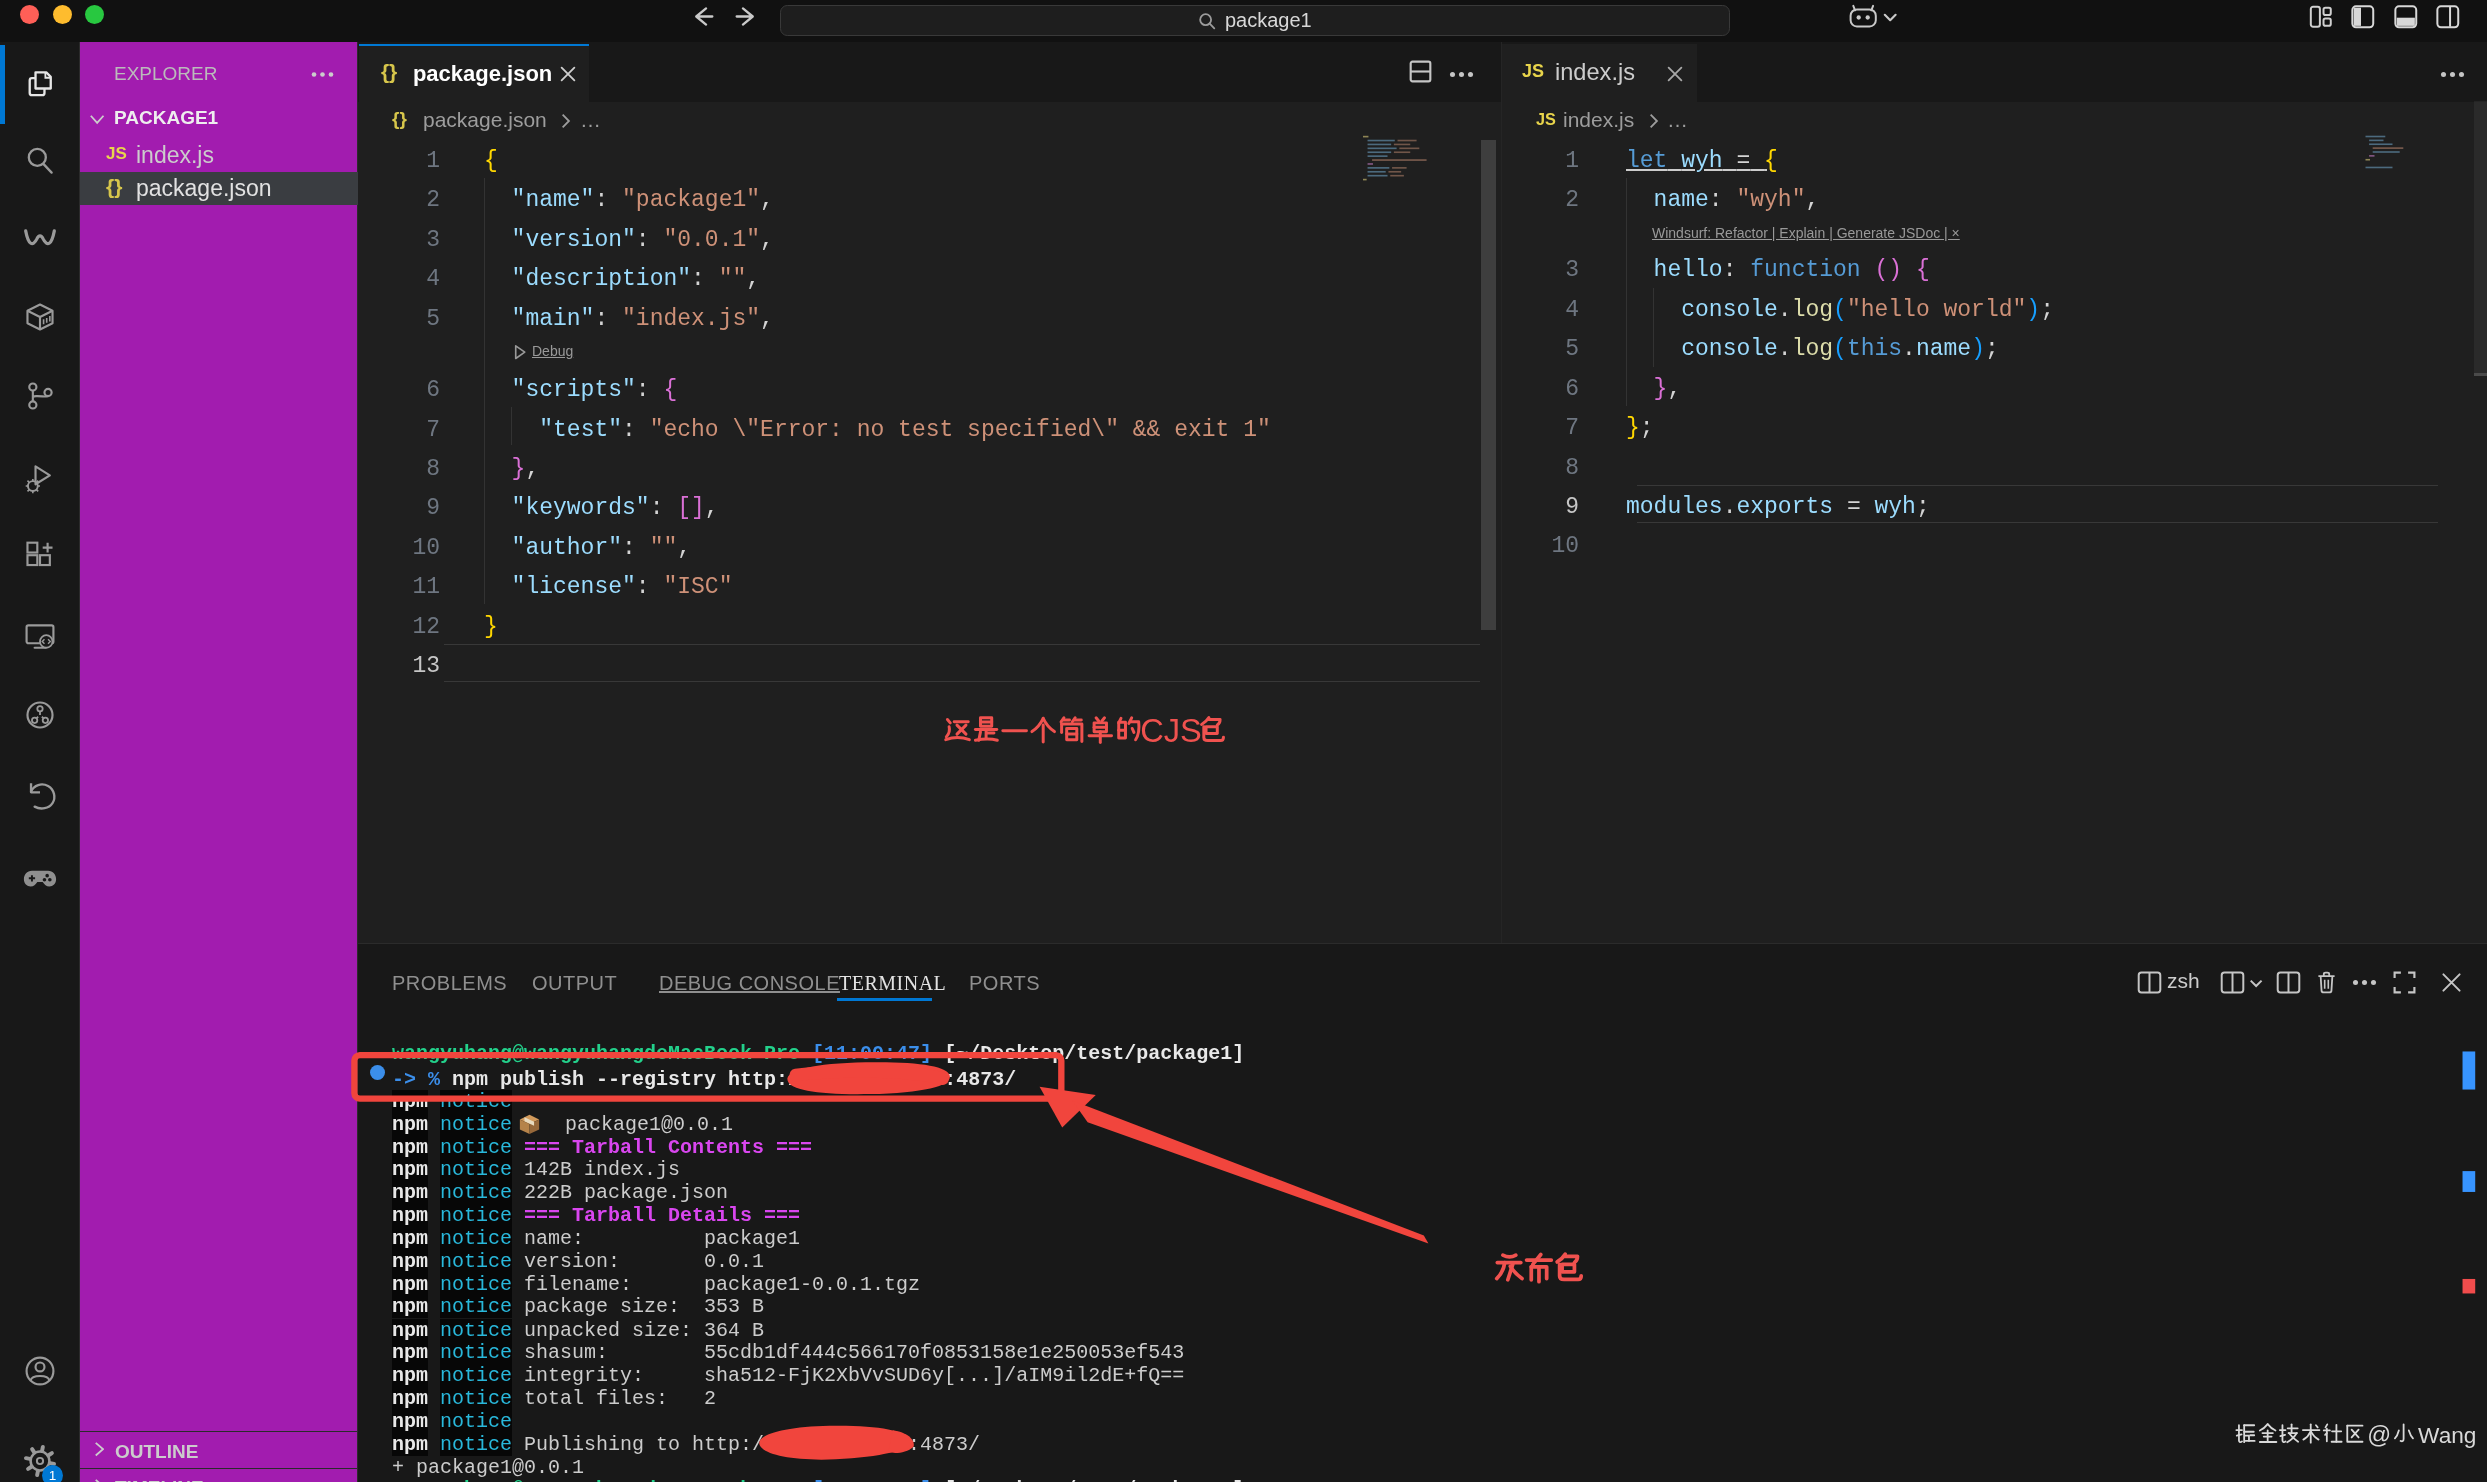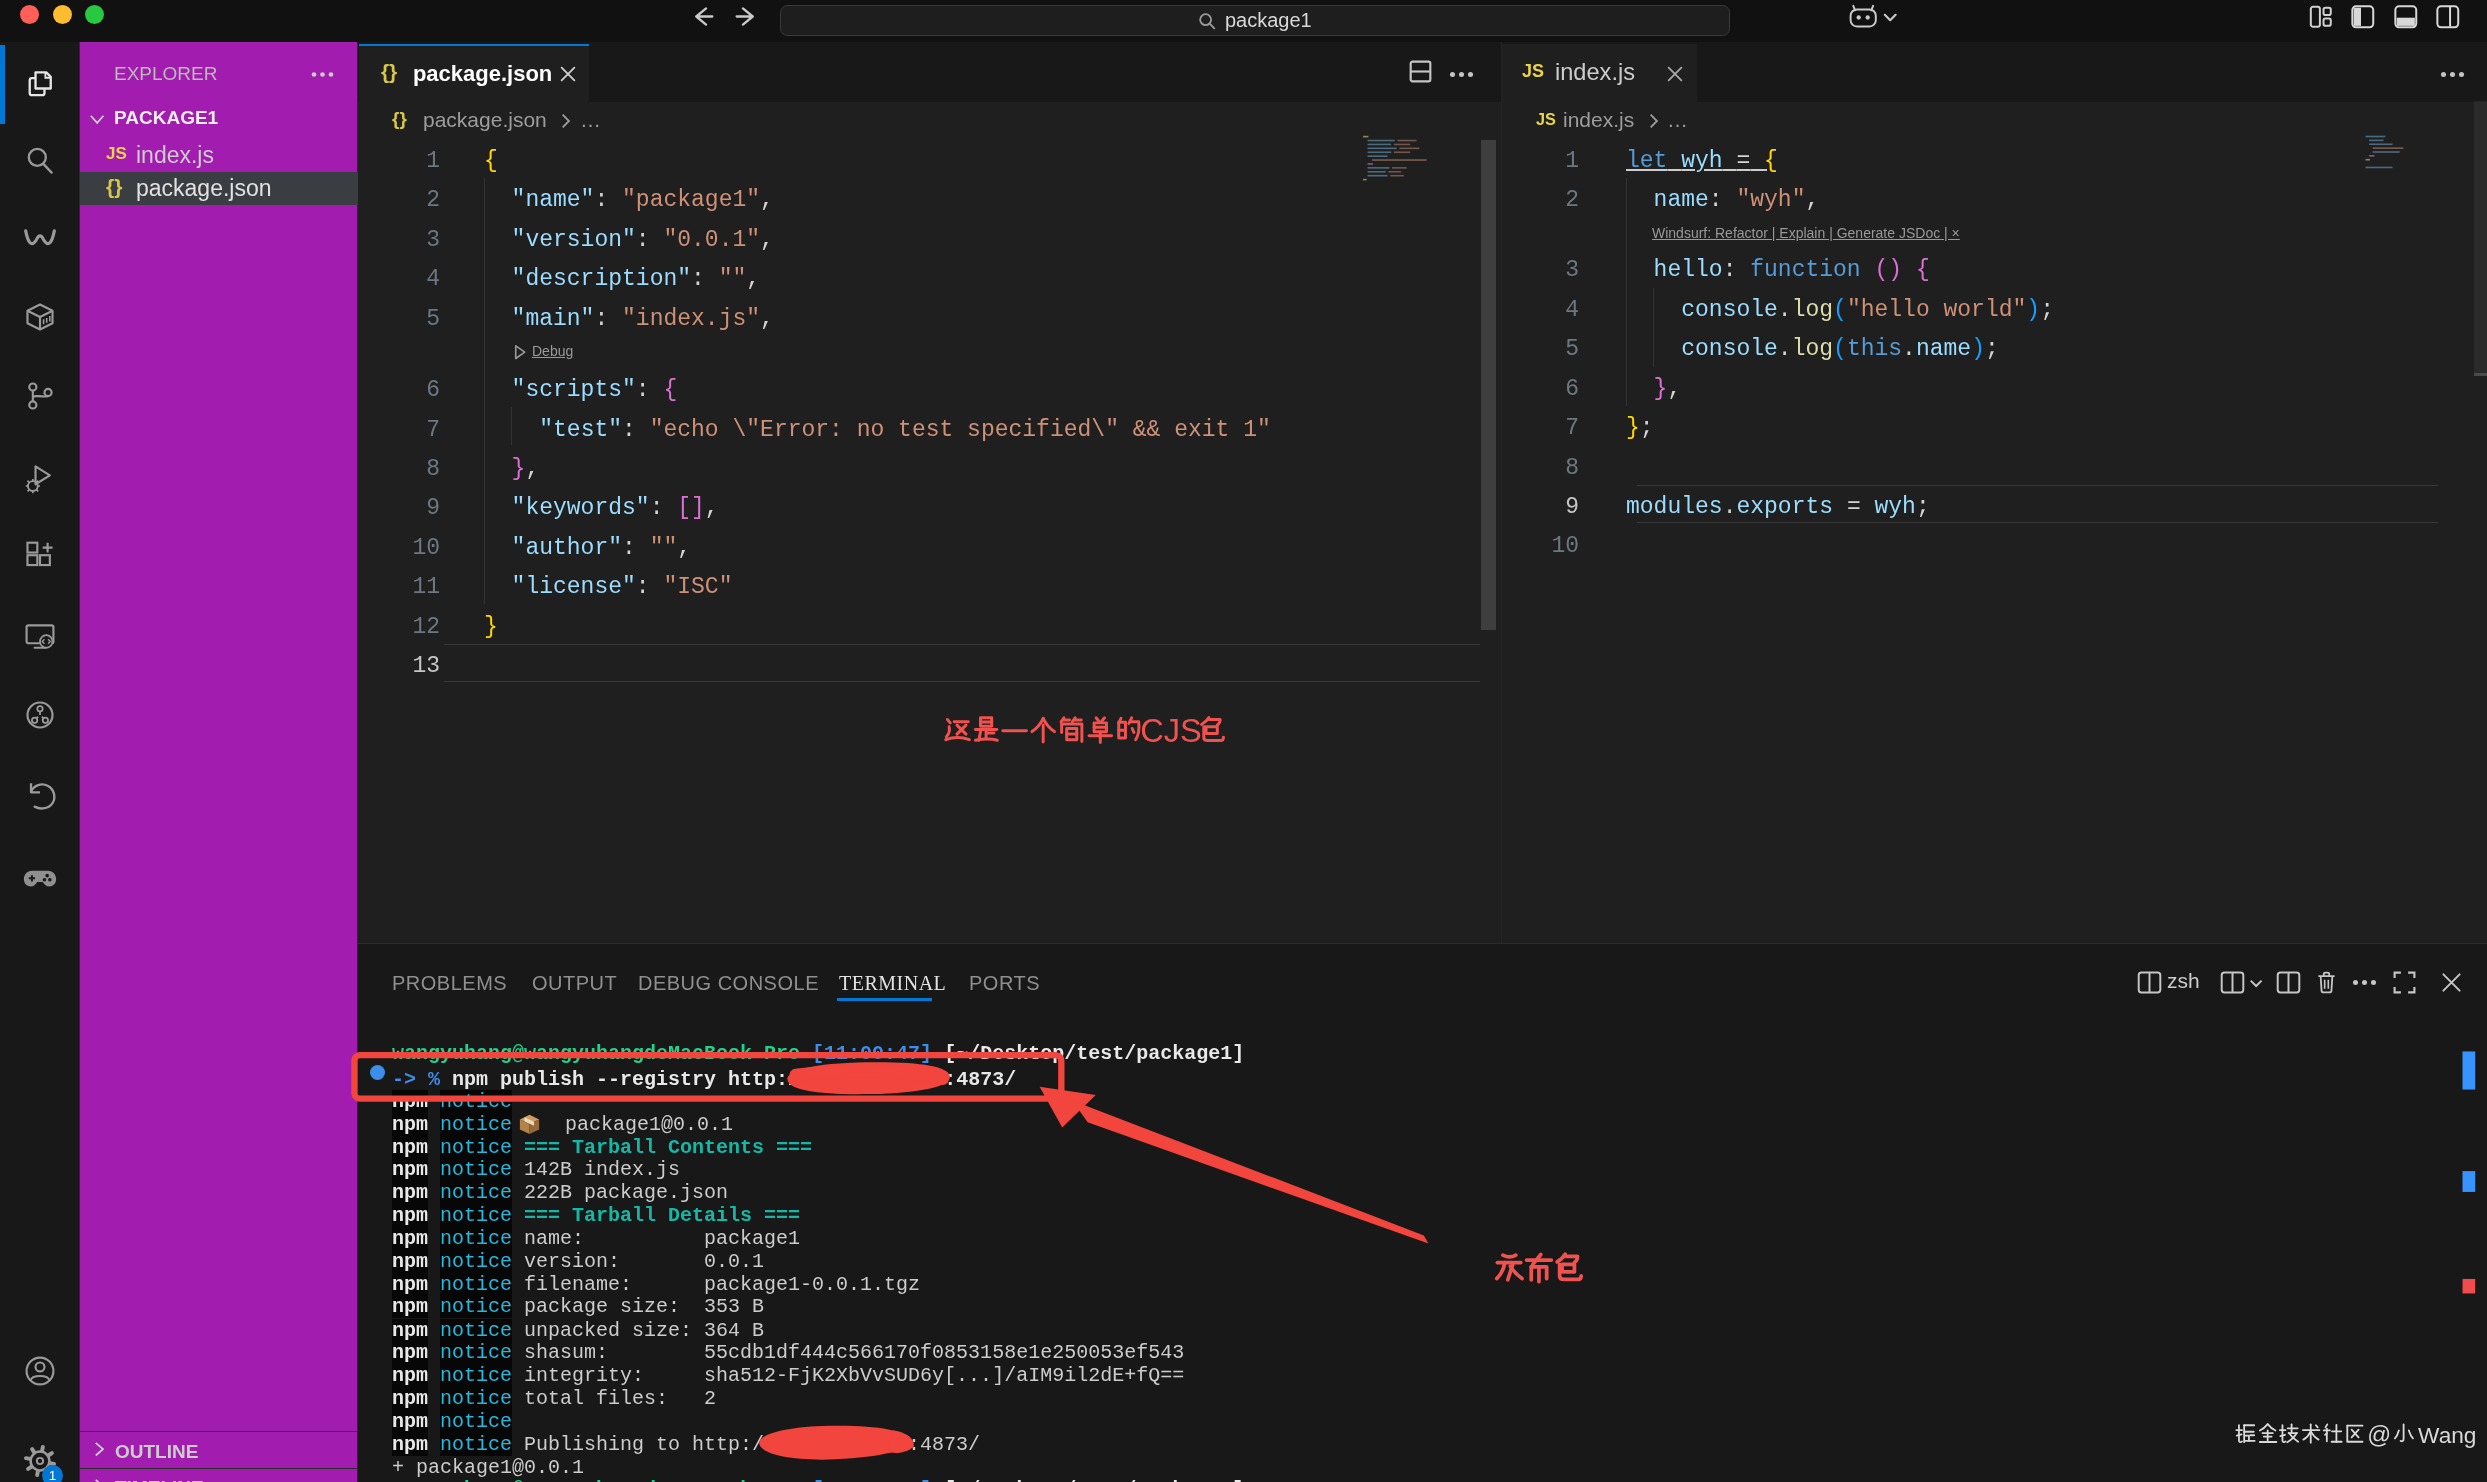--- a/index.html
+++ b/index.html
@@ -32,21 +32,21 @@
   .b2 { color:#da70d6; } 
   .b3 { color:#179fff; } 
   .kw { color:#569cd6; } 
   .fn { color:#dcdcaa; } 
   .p { color:#d4d4d4; } 
   .lens { position:absolute; color:#999999; font-size:14px;text-decoration:underline; }
   .curline { position:absolute; border-top:0.9px solid #383838; border-bottom:0.9px solid #383838; }
   
   .tgreen { color:#23d18b; font-weight:bold; }
   .tblue { color:#3b8eea; font-weight:bold; }
-  .tmag { color:#14b8a6; font-weight:bold; }
+  .tmag { color:#d946ef; font-weight:bold; }
   .tcyan { color:#29b8db; }
   .tbold { color:#e8e8e8; font-weight:bold; }
   .nbg { background:#070707; }
   .ptab { position:absolute; top:11px; height:56px; line-height:56px; font-size:20px; color:#8f8f8f; letter-spacing:0.5px; }
   svg { display:block; }
 </style>
 </head>
 <body>
 
 <div id="titlebar" class="abs">
@@ -357,21 +357,21 @@
 <rect x="0" y="37.4" width="30" height="1.8" fill="#6a9cbe" opacity="0.6"></rect>
     </svg>
 
   <div class="abs" style="left:972px; top:59px; width:14.5px; height:274px; background:rgba(121,121,121,0.12);"></div>
   <div class="abs" style="left:972px; top:331px; width:14.5px; height:2.7px; background:#4a4a4a;"></div>
 </div>
 
 <div id="panel" class="abs">
   <div class="ptab" style="left:34px;">PROBLEMS</div>
   <div class="ptab" style="left:174px;">OUTPUT</div>
-  <div class="ptab" style="left:280px;">DEBUG CONSOLE</div>
+  <div class="ptab" style="left:301px;text-decoration:underline;">DEBUG CONSOLE</div>
   <div class="ptab" style="left:481px; color:#e2e2e2;font-family:Liberation Serif, serif;">TERMINAL</div>
   <div class="abs" style="left:479px; top:54px; width:95px; height:2.7px; background:#0078d4;"></div>
   <div class="ptab" style="left:611px;">PORTS</div>
   <div id="panelicons">
       <svg class="abs" style="left:1778px; top:25px;" width="27" height="27" viewBox="0 0 30 30">
         <rect x="3" y="4" width="24" height="22" rx="3" stroke="#c5c5c5" stroke-width="2.2" fill="none"></rect>
         <path d="M15 4 V26" stroke="#c5c5c5" stroke-width="2.2"></path>
       </svg>
 <div class="abs" style="left:1809px; top:25px; font-size:21px; color:#cccccc;">zsh</div>
 <svg class="abs" style="left:1861px; top:25px;" width="27" height="27" viewBox="0 0 30 30">

